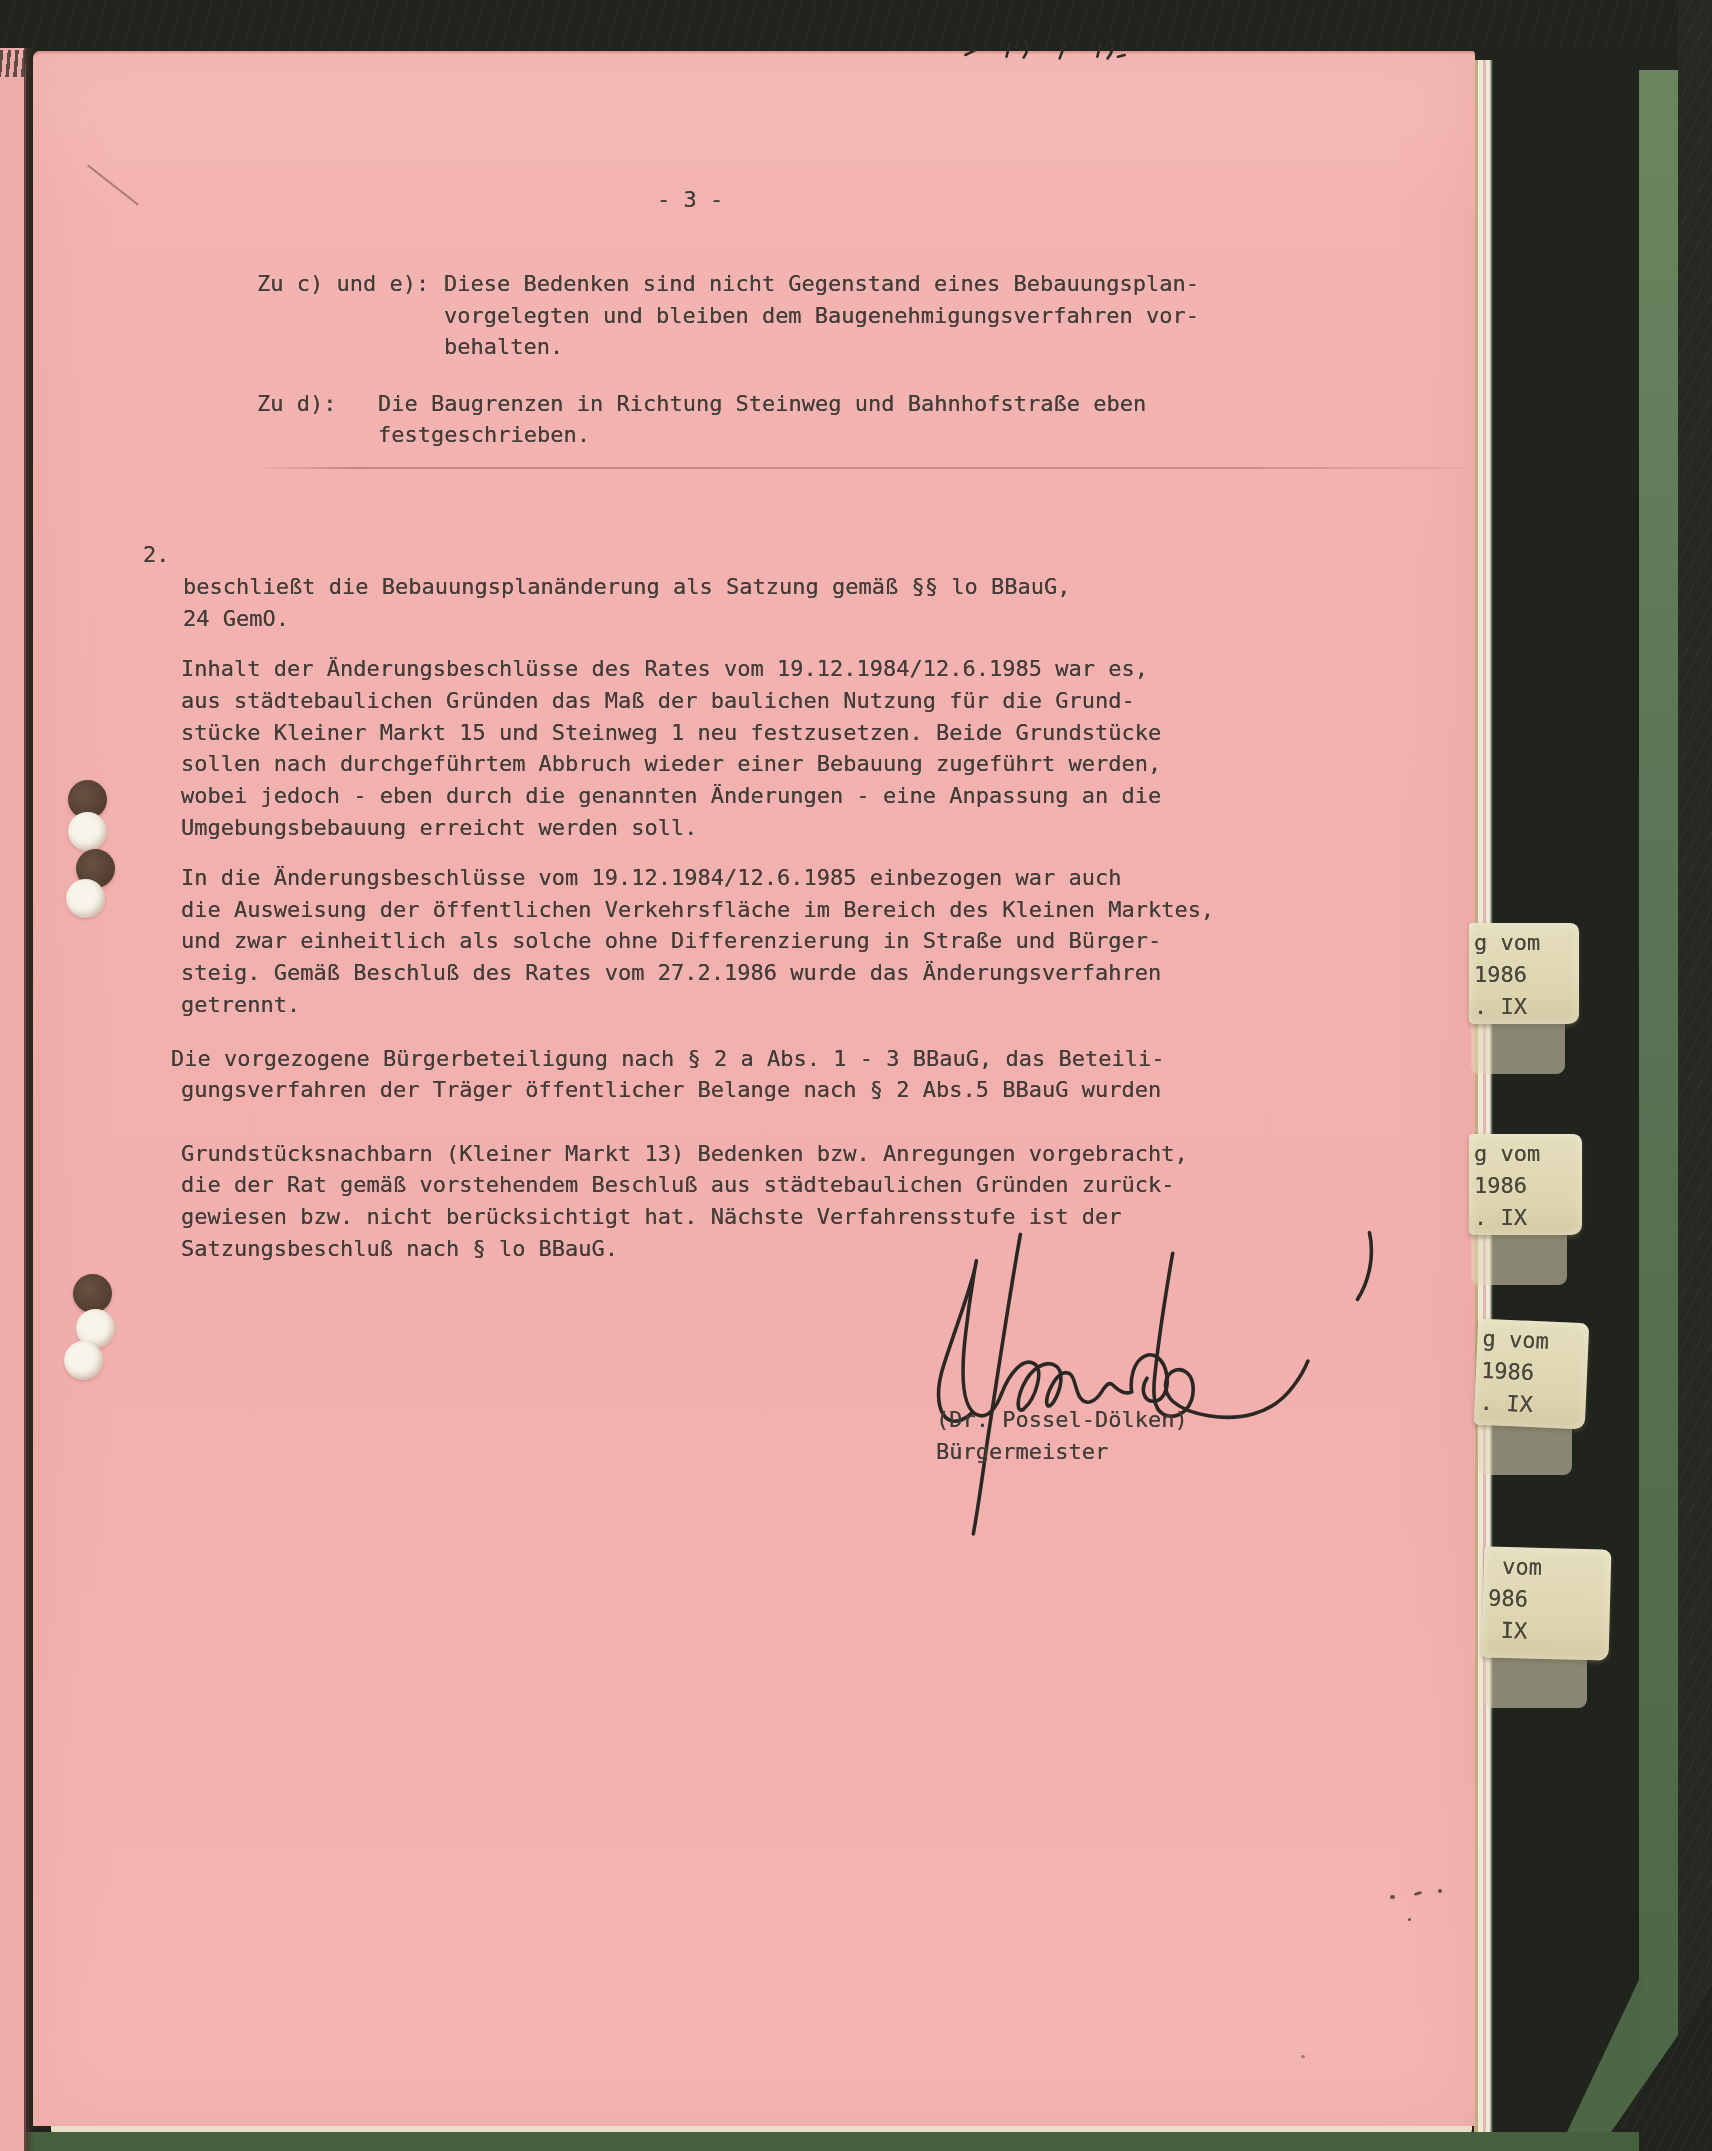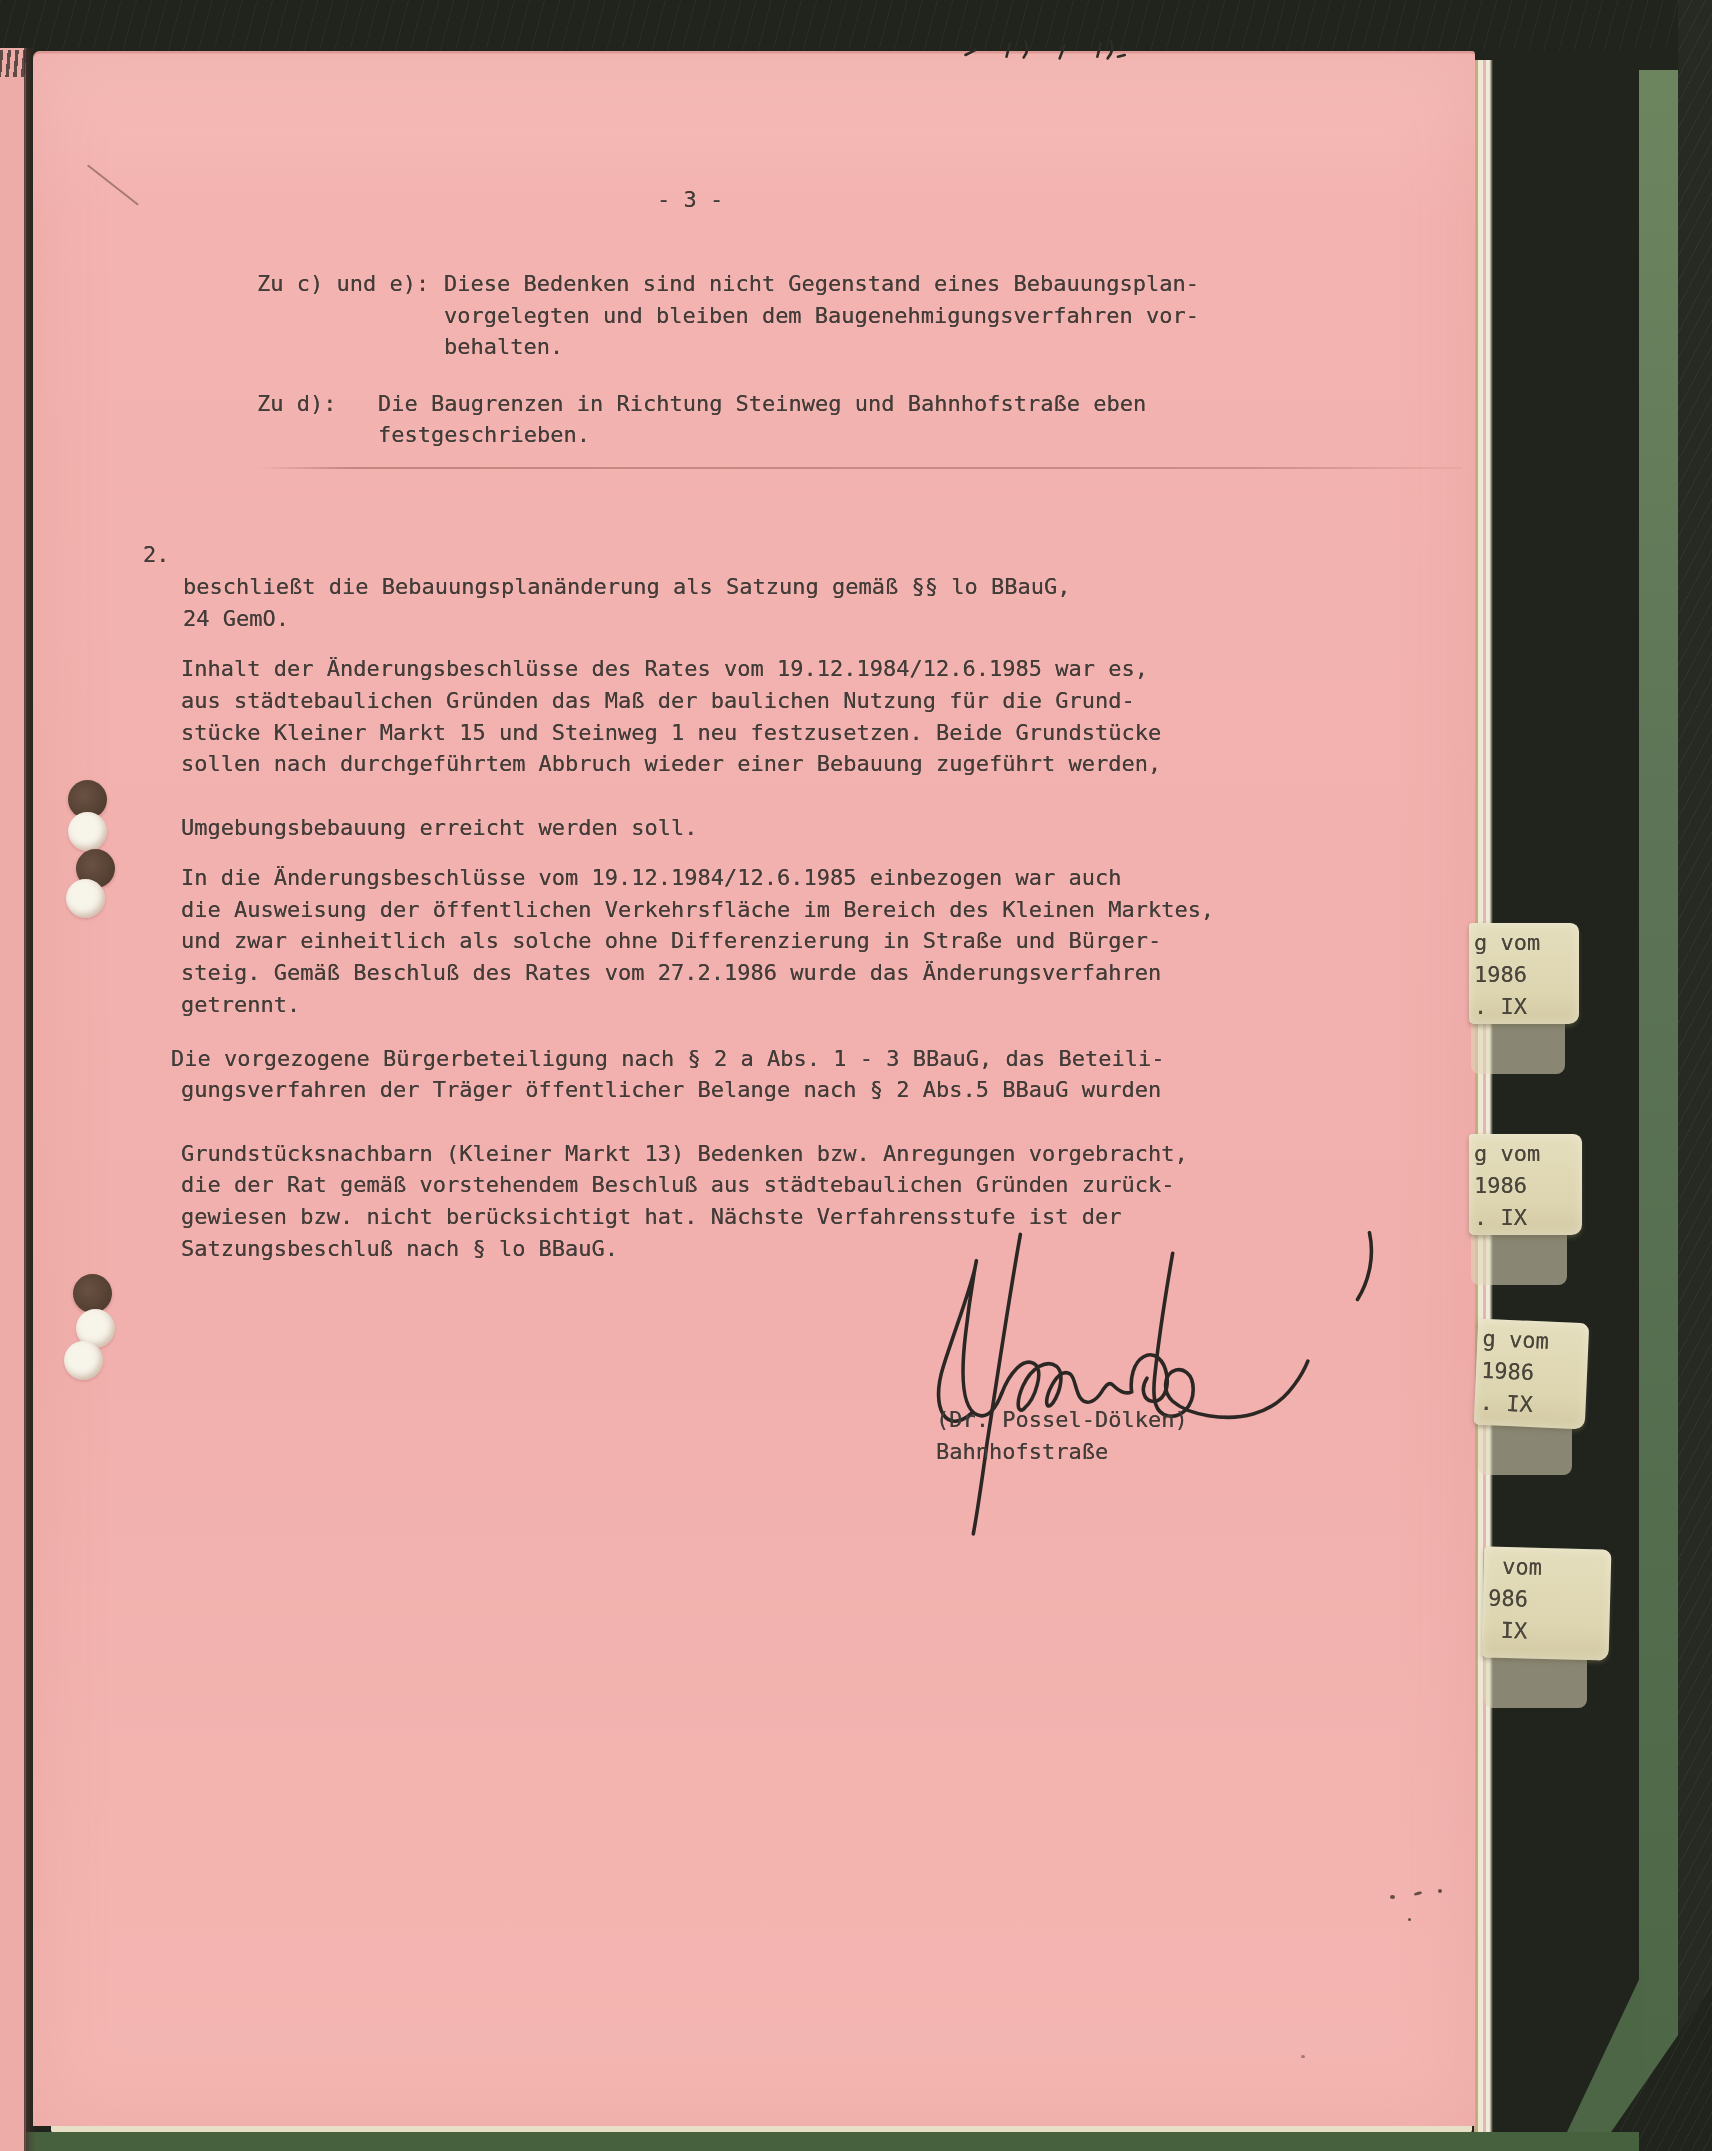--- a/index.html
+++ b/index.html
@@ -159,20 +159,21 @@
   <div class="hairline"></div>
 
   <div class="line" style="left:143px;top:539px">2.</div>
   <div class="line" style="left:183px;top:571px">beschließt die Bebauungsplanänderung als Satzung gemäß §§ lo BBauG,</div>
   <div class="line" style="left:183px;top:603px">24 GemO.</div>
 
   <div class="line" style="left:181px;top:653px">Inhalt der Änderungsbeschlüsse des Rates vom 19.12.1984/12.6.1985 war es,</div>
   <div class="line" style="left:181px;top:685px">aus städtebaulichen Gründen das Maß der baulichen Nutzung für die Grund-</div>
   <div class="line" style="left:181px;top:717px">stücke Kleiner Markt 15 und Steinweg 1 neu festzusetzen. Beide Grundstücke</div>
   <div class="line" style="left:181px;top:748px">sollen nach durchgeführtem Abbruch wieder einer Bebauung zugeführt werden,</div>
+  <div class="line" style="left:181px;top:780px">wobei jedoch - eben durch die genannten Änderungen - eine Anpassung an die</div>
   <div class="line" style="left:181px;top:812px">Umgebungsbebauung erreicht werden soll.</div>
 
   <div class="line" style="left:181px;top:862px">In die Änderungsbeschlüsse vom 19.12.1984/12.6.1985 einbezogen war auch</div>
   <div class="line" style="left:181px;top:894px">die Ausweisung der öffentlichen Verkehrsfläche im Bereich des Kleinen Marktes,</div>
   <div class="line" style="left:181px;top:925px">und zwar einheitlich als solche ohne Differenzierung in Straße und Bürger-</div>
   <div class="line" style="left:181px;top:957px">steig. Gemäß Beschluß des Rates vom 27.2.1986 wurde das Änderungsverfahren</div>
   <div class="line" style="left:181px;top:989px">getrennt.</div>
 
   <div class="line" style="left:171px;top:1043px">Die vorgezogene Bürgerbeteiligung nach § 2 a Abs. 1 - 3 BBauG, das Beteili-</div>
   <div class="line" style="left:181px;top:1074px">gungsverfahren der Träger öffentlicher Belange nach § 2 Abs.5 BBauG wurden</div>
@@ -185,21 +186,21 @@
     <g stroke="#2b2724" stroke-width="4.2" stroke-linecap="round" fill="none">
       <path d="M96,212 C66,240 46,208 62,158 C78,108 96,62 100,38 C103,22 94,66 88,120 C82,170 84,208 102,215 C114,220 124,206 130,190"></path>
       <path d="M152,4 C138,82 124,178 113,248 C107,292 101,332 97,354"></path>
       <path d="M130,190 C140,164 156,148 168,155 C180,162 170,196 156,208 C148,214 147,199 155,181 C165,159 183,150 194,158 C203,165 200,186 190,201 C183,210 180,201 186,186 C193,170 202,162 210,167 C216,171 216,186 222,195 C229,205 240,199 247,188 C252,180 256,176 260,180 C266,186 274,192 282,188 C280,172 284,154 296,147 C308,140 320,150 323,168 C326,186 318,200 306,199 C296,198 292,184 300,172"></path>
       <path d="M330,26 C322,72 313,132 309,170 C306,198 310,213 324,216 C340,219 354,205 354,185 C354,167 342,158 330,164 C320,170 318,188 330,199 C348,215 392,223 424,214 C446,208 462,194 472,180 C478,172 484,162 488,152"></path>
       <path d="M560,2 C566,28 560,58 546,80"></path>
     </g>
   </svg>
 
   <div class="line" style="left:936px;top:1404px">(Dr. Possel-Dölken)</div>
-  <div class="line" style="left:936px;top:1436px">Bahnhofstraße</div>
+  <div class="line" style="left:936px;top:1436px">Bürgermeister</div>
 
   <div class="hole dark" style="left:68px;top:780px"></div>
   <div class="hole light" style="left:68px;top:812px"></div>
   <div class="hole dark" style="left:76px;top:849px"></div>
   <div class="hole light" style="left:66px;top:879px"></div>
 
   <div class="hole dark" style="left:73px;top:1274px"></div>
   <div class="hole light" style="left:76px;top:1309px"></div>
   <div class="hole light" style="left:64px;top:1341px"></div>
 

